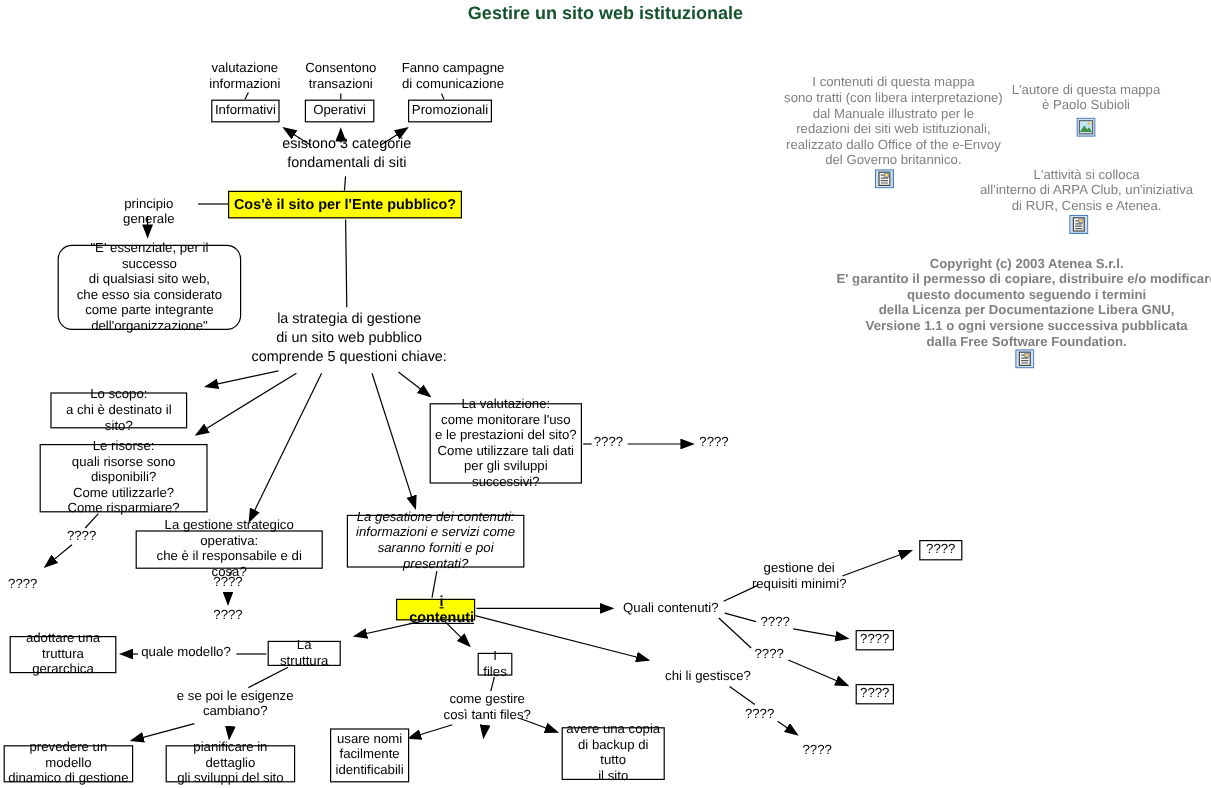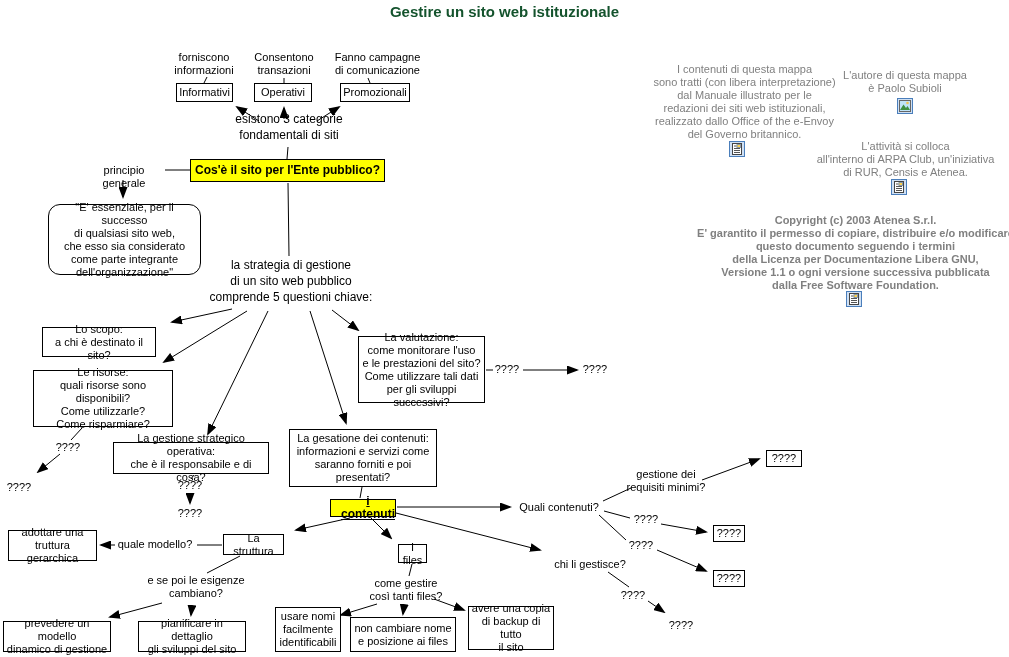--- a/index.html
+++ b/index.html
@@ -75,21 +75,21 @@
       <line x1="192" y1="605" x2="191" y2="615" marker-end="url(#ah)"></line>
       <line x1="412" y1="564" x2="409" y2="576"></line>
       <line x1="377" y1="604" x2="341" y2="615" marker-end="url(#ah)"></line>
       <line x1="404" y1="606" x2="403" y2="614" marker-end="url(#ah)"></line>
       <line x1="434" y1="599" x2="464" y2="610" marker-end="url(#ah)"></line>
     </g>
   </svg>
 
   <div id="title">Gestire un sito web istituzionale</div>
 
-  <div class="lbl" style="left:168px;top:51px;width:72px;">forniscono
+  <div class="lbl" style="left:168px;top:51px;width:72px;">valutazione
 informazioni</div>
   <div class="lbl" style="left:248px;top:51px;width:72px;">Consentono
 transazioni</div>
   <div class="lbl" style="left:330px;top:51px;width:95px;">Fanno campagne
 di comunicazione</div>
 
   <div class="node" style="left:176px;top:83px;width:57px;height:19px;">Informativi</div>
   <div class="node" style="left:254px;top:83px;width:58px;height:19px;">Operativi</div>
   <div class="node" style="left:340px;top:83px;width:70px;height:19px;">Promozionali</div>
 
@@ -115,21 +115,21 @@
 quali risorse sono disponibili?
 Come utilizzarle?
 Come risparmiare?</div>
   <div class="node" style="left:358px;top:336px;width:127px;height:67px;">La valutazione:
 come monitorare l'uso
 e le prestazioni del sito?
 Come utilizzare tali dati
 per gli sviluppi successivi?</div>
   <div class="node" style="left:113px;top:442px;width:156px;height:32px;">La gestione strategico operativa:
 che è il responsabile e di cosa?</div>
-  <div class="node" style="left:289px;top:429px;width:148px;height:58px;">La gesatione dei contenuti:
+  <div class="node" style="left:289px;top:429px;width:148px;height:44px;font-style:italic;">La gesatione dei contenuti:
 informazioni e servizi come
 saranno forniti e poi presentati?</div>
 
   <div class="lbl" style="left:53px;top:441px;width:30px;">????</div>
   <div class="lbl" style="left:4px;top:481px;width:30px;">????</div>
   <div class="lbl" style="left:175px;top:479px;width:30px;">????</div>
   <div class="lbl" style="left:175px;top:507px;width:30px;">????</div>
   <div class="lbl" style="left:492px;top:363px;width:30px;">????</div>
   <div class="lbl" style="left:580px;top:363px;width:30px;">????</div>
   <div class="lbl" style="left:631px;top:513px;width:30px;">????</div>
@@ -157,22 +157,20 @@
 dinamico di gestione</div>
   <div class="node" style="left:138px;top:621px;width:108px;height:31px;">pianificare in dettaglio
 gli sviluppi del sito</div>
 
   <div class="node" style="left:398px;top:544px;width:29px;height:19px;">I files</div>
   <div class="lbl" style="left:363px;top:577px;width:86px;">come gestire
 così tanti files?</div>
   <div class="node" style="left:275px;top:607px;width:66px;height:45px;">usare nomi
 facilmente
 identificabili</div>
-  <div class="node" style="left:350px;top:617px;width:106px;height:35px;">non cambiare nome
-e posizione ai files</div>
   <div class="node" style="left:468px;top:606px;width:86px;height:44px;">avere una copia
 di backup di tutto
 il sito</div>
 
   <div class="ann" style="left:642px;top:63px;width:205px;">I contenuti di questa mappa
 sono tratti (con libera interpretazione)
 dal Manuale illustrato per le
 redazioni dei siti web istituzionali,
 realizzato dallo Office of the e-Envoy
 del Governo britannico.</div>

